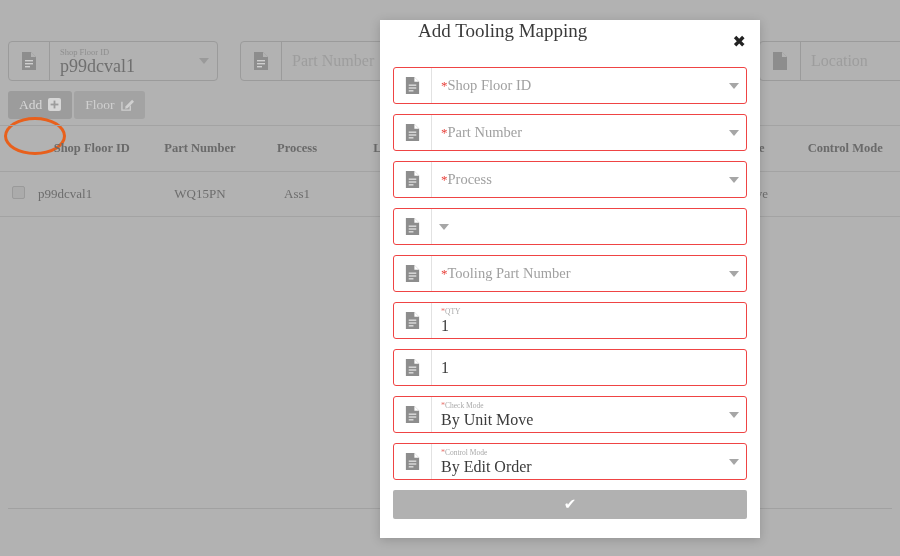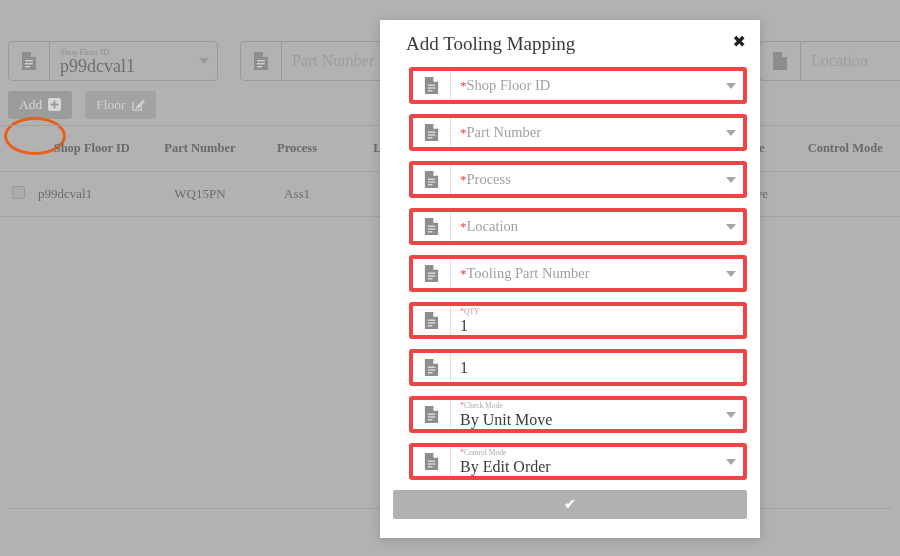--- a/index.html
+++ b/index.html
@@ -86,21 +86,21 @@
     border-right: 5px solid transparent;
     border-top: 6px solid #9a9a9a;
   }
 
   .fb-shopfloor { width: 210px; }
   .fb-part      { width: 215px; }
   .fb-loc       { width: 215px; }
 
   .btn-row {
     position: absolute; left: 8px; top: 58px;
-    display: flex; gap: 13px; align-items: flex-end;
+    display: flex; gap: 2px; align-items: flex-end;
   }
   .btn {
     height: 28px;
     min-width: 54px;
     padding: 0 11px;
     background: #a3a3a3;
     border: none;
     border-radius: 3px;
     color: #d0d0d0;
     font-size: 13.5px;
@@ -173,22 +173,23 @@
     position: absolute;
     left: 380px; top: 20px;
     width: 380px; height: 518px;
     background: #ffffff;
     box-shadow: 0 2px 10px rgba(0,0,0,.18);
     z-index: 20;
   }
   .modal-header {
     position: relative;
     height: 47px;
-    display: flex; align-items: center;
+    display: flex; align-items: flex-start;
     padding: 0 26px;
+    margin-left: 12px;
   }
   .modal-title {
     font-size: 19px;
     color: #3a3a3a;
   }
   .modal-close {
     position: absolute;
     right: 14px; top: 14px;
     font-size: 16px;
     color: #222;
@@ -197,25 +198,24 @@
     font-family: "DejaVu Sans", sans-serif;
     font-weight: bold;
   }
   .modal-body {
     padding: 0 13px;
   }
   .m-field {
     display: flex;
     align-items: stretch;
     height: 37px;
-    border: 4px solid #ef4444;
+    border: 1px solid #ef4444;
     border-radius: 3px;
     background: #fff;
     margin-bottom: 10px;
-    margin-left: 16px;
   }
   .m-icon {
     width: 38px;
     border-right: 1px solid #e2e2e2;
     display: flex; align-items: center; justify-content: center;
     flex: none;
   }
   .m-body {
     flex: 1;
     display: flex; flex-direction: column; justify-content: center;
@@ -443,23 +443,20 @@
       <div class="m-field">
         <div class="m-icon">
           <svg width="17" height="19" viewBox="0 0 18 20">
             <path d="M2 1h9l5 5v13H2z" fill="#8d8d8d"></path>
               <path d="M11 1l5 5h-5z" fill="#fff"></path>
             <rect x="5" y="9" width="8" height="1.3" fill="#e9e9e9"></rect>
               <rect x="5" y="12" width="8" height="1.3" fill="#e9e9e9"></rect>
               <rect x="5" y="15" width="5" height="1.3" fill="#e9e9e9"></rect>
           </svg>
         </div>
-        <div class="m-body">
-          <div class="m-placeholder"><span class="m-star">*</span><span>Location</span></div>
-        </div>
         <div class="m-caret">
             <i></i>
           </div>
       </div>
 
       <div class="m-field">
         <div class="m-icon">
           <svg width="17" height="19" viewBox="0 0 18 20">
             <path d="M2 1h9l5 5v13H2z" fill="#8d8d8d"></path>
               <path d="M11 1l5 5h-5z" fill="#fff"></path>

